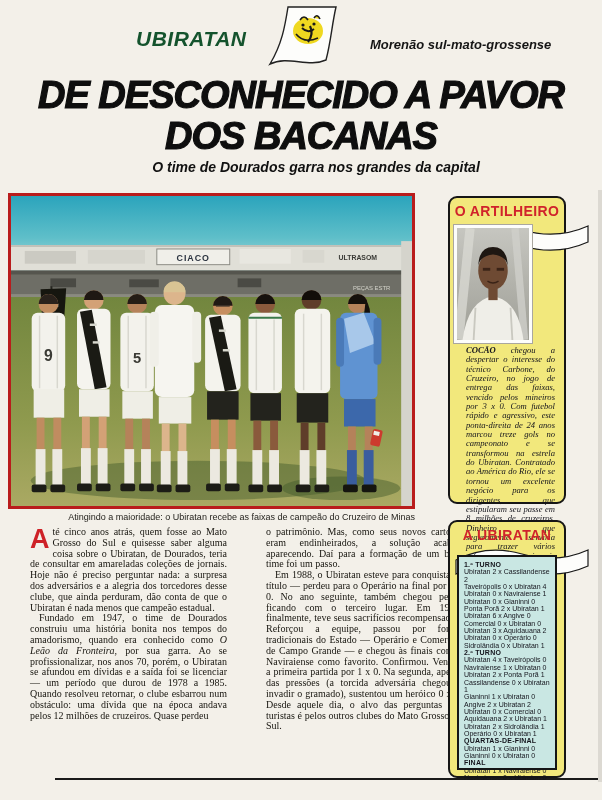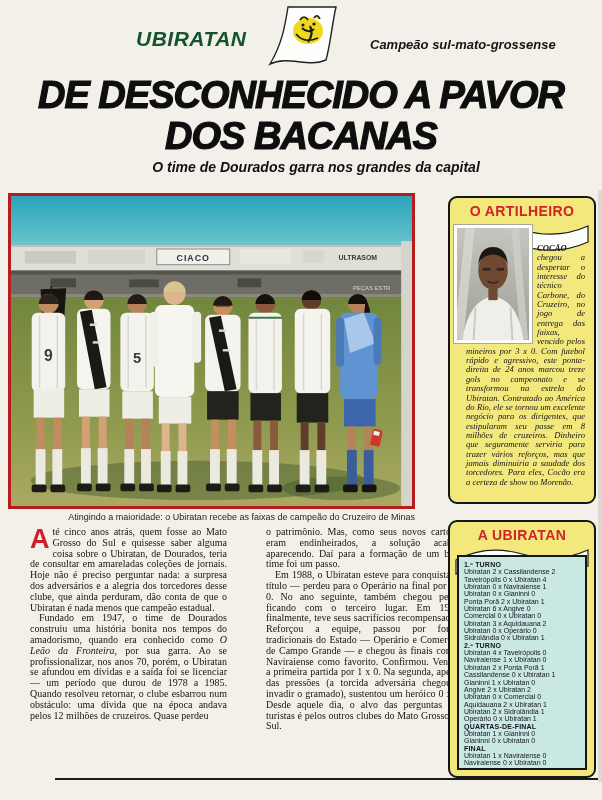--- a/index.html
+++ b/index.html
@@ -40,21 +40,21 @@
   .col1 { left:30px; }
   .col2 { left:233px; width:196px;margin-left:33px; }
   .col p + p { text-indent:9px; }
   .dropcap { float:left; color:#ce2127; font-weight:bold; font-style:normal;
              font-family:"Liberation Sans", sans-serif;
              font-size:27px; line-height:22px; margin:1px 3px 0 0; }
   .it { font-style:italic; }
   .bottom-rule { position:absolute; left:55px; top:778px; width:543px; height:2px; background:#1a1a1a; }
   .page-edge { position:absolute; right:0; top:190px; width:4px; height:592px; background:#dcd9d2; }
   
-  .ybox { position:absolute; left:448px; width:148px; background:#f2e87c;
+  .ybox { position:absolute; left:448px; width:118px; background:#f2e87c;
           border:2px solid #161616; border-radius:9px; }
   #artilheiro-box { top:196px; height:308px; }
   #campanha-box   { top:520px; height:258px; }
   .ybox-title { position:relative; z-index:3; text-align:center; margin-top:5px;
                 color:#d0232b; font-weight:bold; font-size:14px; letter-spacing:.4px; }
   .banner { position:absolute; left:2px; top:20px; width:140px; height:36px; z-index:0; }
   
   .art-body { position:absolute; top:27px; left:0; right:0; bottom:0; padding:0 9px 6px 16px; z-index:1; }
   .art-photo { float:left; width:78px; height:118px; margin:0 5px 3px -12px;
                border:3px solid #fdfdfb; outline:1px solid #aaa79f; position:relative; z-index:2;
@@ -79,21 +79,21 @@
     <path d="M30 3 C 27 22 24 40 12 60 C 30 51 50 64 68 56 C 73 37 74 20 78 3 Z" fill="#fdfdfb" stroke="#222" stroke-width="1.4"></path>
     <ellipse cx="50" cy="27" rx="15" ry="13" fill="#efd820"></ellipse>
     <path d="M42 16 q 4 -6 8 0" fill="#efd820" stroke="#1a1a1a" stroke-width="1.6"></path>
     <path d="M56 14 q 3 -5 6 1" fill="#efd820" stroke="#1a1a1a" stroke-width="1.6"></path>
     <path d="M44 24 q 6 6 12 1" fill="none" stroke="#1a1a1a" stroke-width="1.8"></path>
     <path d="M52 22 q 4 8 -2 16" fill="none" stroke="#1a1a1a" stroke-width="2.2"></path>
     <circle cx="45" cy="21" r="1.6" fill="#1a1a1a"></circle>
     <circle cx="56" cy="20" r="1.6" fill="#1a1a1a"></circle>
     <path d="M38 30 q 8 10 22 4" fill="none" stroke="#1a1a1a" stroke-width="1.6"></path>
   </svg>
-  <div class="tagline">Campeão sul-mato-grossense</div>
+  <div class="tagline">Morenão sul-mato-grossense</div>
 
   <div class="hl hl2">DOS BACANAS</div>
   <div class="hl hl1">DE DESCONHECIDO A PAVOR</div>
   <div class="subhead">O time de Dourados garra nos grandes da capital</div>
 
   <div class="photo-wrap">
     <svg viewBox="0 0 407 316" preserveAspectRatio="none">
       <defs>
         <linearGradient id="sky" x1="0" y1="0" x2="0" y2="1">
           <stop offset="0" stop-color="#2ba4bc"></stop>

